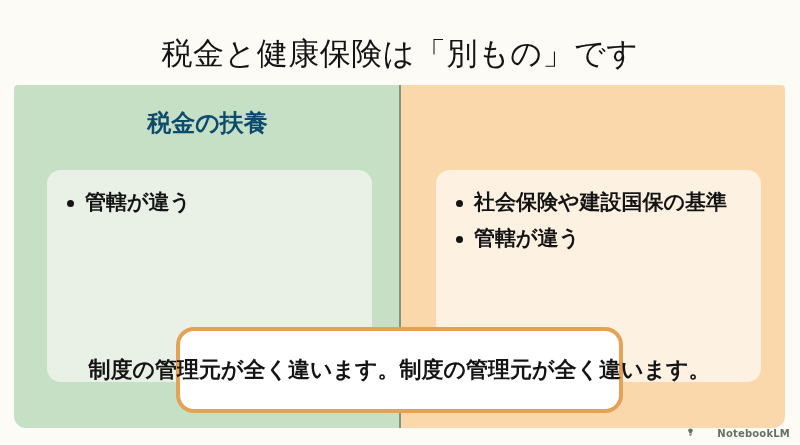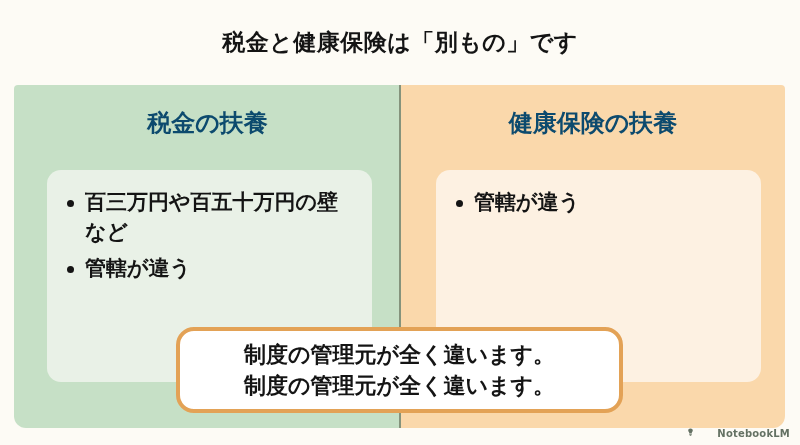--- a/index.html
+++ b/index.html
@@ -20,22 +20,22 @@
     background: #fdfbf5;
   }
 
   
   #slide-title {
     position: absolute;
     top: 14px;
     left: 0;
     width: 800px;
     text-align: center;
-    font-size: 23px;
-    font-weight: 700;
+    font-size: 31px;
+    font-weight: 400;
     color: #141414;
     letter-spacing: 0.5px;
     line-height: 1.2;
     white-space: nowrap;
   }
 
   
   .panel {
     position: absolute;
     top: 85px;
@@ -126,21 +126,21 @@
     position: absolute;
     left: 176px;
     top: 327px;
     width: 447px;
     height: 86px;
     background: #ffffff;
     border: 4px solid #e3a256;
     border-radius: 18px;
     box-sizing: border-box;
     display: flex;
-    flex-direction: column;
+    flex-direction: row;
     align-items: center;
     justify-content: center;
   }
   .callout-line {
     font-size: 22px;
     font-weight: 700;
     color: #141414;
     line-height: 1.42;
     white-space: nowrap;
   }
@@ -164,32 +164,31 @@
 <body>
 
 <div id="slide">
 
   <h1 id="slide-title">税金と健康保険は「別もの」です</h1>
 
   <div class="panel" id="panel-left">
     <div class="panel-heading">税金の扶養</div>
     <div class="card" id="card-left">
       <ul class="bullet-list">
-        <li class="bullet-item">百三万円や百五十万円の壁など</li>
         <li class="bullet-item">管轄が違う</li>
       </ul>
     </div>
   </div>
 
   <div id="panel-divider"></div>
 
   <div class="panel" id="panel-right">
-    <div class="panel-heading">健康保険の扶養</div>
     <div class="card" id="card-right">
       <ul class="bullet-list">
+        <li class="bullet-item">社会保険や建設国保の基準</li>
         <li class="bullet-item">管轄が違う</li>
       </ul>
     </div>
   </div>
 
   <div id="callout">
     <div class="callout-line">制度の管理元が全く違います。</div>
     <div class="callout-line">制度の管理元が全く違います。</div>
   </div>
 

